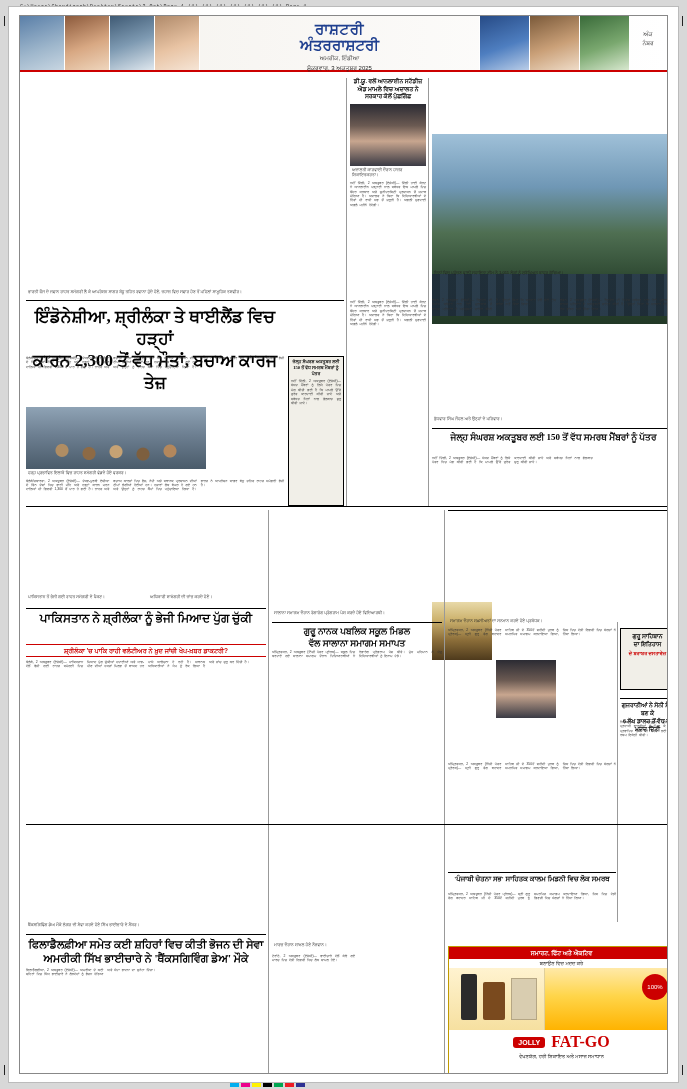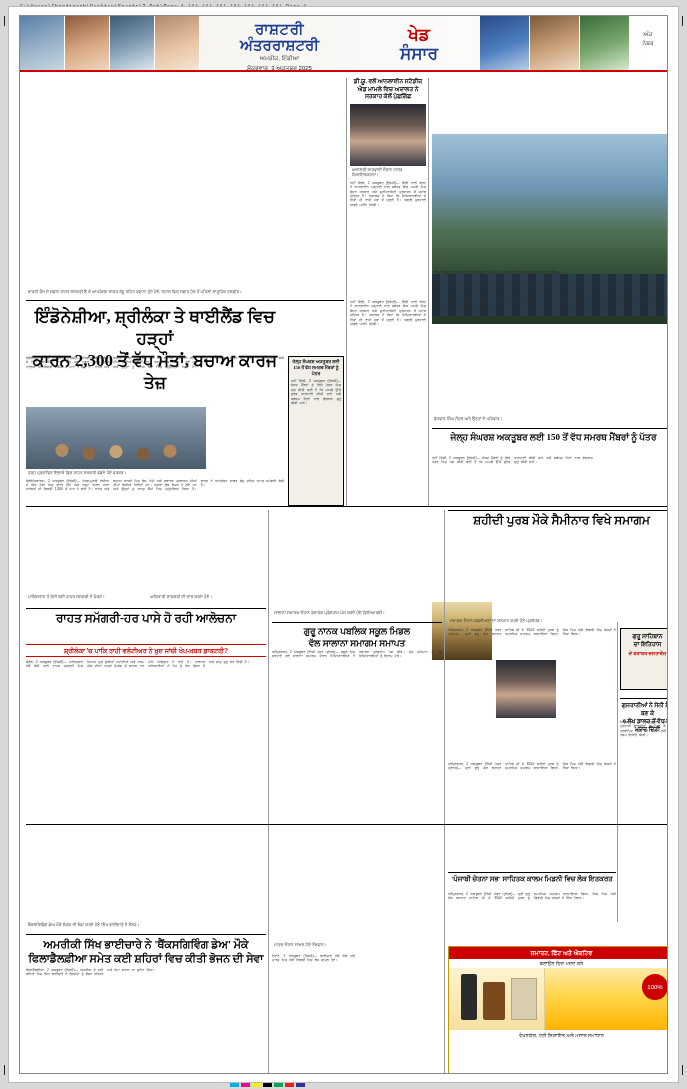--- a/index.html
+++ b/index.html
@@ -177,24 +177,20 @@
       <div class="ph p2"></div>
       <div class="ph p3"></div>
       <div class="ph p4"></div>
     </div>
     <div class="mh-title">
       <div class="t1">ਰਾਸ਼ਟਰੀ</div>
       <div class="t2">ਅੰਤਰਰਾਸ਼ਟਰੀ</div>
       <div class="t3">ਅਮਰੀਕ, ਇੰਡੀਆ</div>
       <div class="t4">ਸ਼ੁੱਕਰਵਾਰ, 3 ਅਕਤੂਬਰ 2025</div>
     </div>
-    <div class="mh-khed">
-      <div class="k1">ਖੇਡ</div>
-      <div class="k2">ਸੰਸਾਰ</div>
-    </div>
     <div class="mh-right">
       <div class="ph p5"></div>
       <div class="ph p6"></div>
       <div class="ph p7"></div>
     </div>
     <div class="mh-edition">
       <div>ਅੰਕ</div>
       <div>ਨੰਬਰ</div>
     </div>
   </div>
@@ -244,27 +240,26 @@
     <span>ਜੇਲ੍ਹ ਸੰਘਰਸ਼ ਅਕਤੂਬਰ ਲਈ 150 ਤੋਂ ਵੱਧ ਸਮਰਥ ਮੈਂਬਰਾਂ ਨੂੰ ਪੱਤਰ</span>
   </div>
   <div class="zone body-txt cols3" style="left:412px; top:440px; width:243px; height:50px;">ਨਵੀਂ ਦਿੱਲੀ, 2 ਅਕਤੂਬਰ (ਏਜੰਸੀ)— ਸੰਸਦ ਮੈਂਬਰਾਂ ਨੂੰ ਲਿਖੇ ਪੱਤਰ ਵਿਚ ਮੰਗ ਕੀਤੀ ਗਈ ਹੈ ਕਿ ਮਾਮਲੇ ਉੱਤੇ ਤੁਰੰਤ ਕਾਰਵਾਈ ਕੀਤੀ ਜਾਵੇ ਅਤੇ ਸਬੰਧਤ ਧਿਰਾਂ ਨਾਲ ਗੱਲਬਾਤ ਸ਼ੁਰੂ ਕੀਤੀ ਜਾਵੇ।</div>
 
   <div class="zone capline" style="left:6px; top:577px; width:118px;">ਪਾਕਿਸਤਾਨ ਤੋਂ ਭੇਜੀ ਗਈ ਰਾਹਤ ਸਮੱਗਰੀ ਦੇ ਪੈਕਟ।</div>
   <div class="zone capline" style="left:128px; top:577px; width:118px;">ਅਧਿਕਾਰੀ ਸਾਮੱਗਰੀ ਦੀ ਜਾਂਚ ਕਰਦੇ ਹੋਏ।</div>
 
   <div class="zone capline" style="left:252px; top:593px; width:170px;">ਸਾਲਾਨਾ ਸਮਾਗਮ ਦੌਰਾਨ ਰੰਗਾਰੰਗ ਪ੍ਰੋਗਰਾਮ ਪੇਸ਼ ਕਰਦੇ ਹੋਏ ਵਿਦਿਆਰਥੀ।</div>
 
   <div class="zone hl-l rule-h" style="left:428px; top:494px; width:227px; padding-top:2px;">
-    <div>ਸ਼ਹੀਦੀ ਪੁਰਬ ਮੌਕੇ ਸੈਮੀਨਾਰ ਵਿਖੇ ਸਮਾਗਮ</div>
   </div>
 
   <div class="zone capline" style="left:428px; top:601px; width:227px;">ਸਮਾਗਮ ਦੌਰਾਨ ਸ਼ਖ਼ਸੀਅਤਾਂ ਦਾ ਸਨਮਾਨ ਕਰਦੇ ਹੋਏ ਪ੍ਰਬੰਧਕ।</div>
 
   <div class="zone hl-l rule-h" style="left:6px; top:592px; width:240px; padding-top:2px;">
-    <div>ਰਾਹਤ ਸਮੱਗਰੀ-ਹਰ ਪਾਸੇ ਹੋ ਰਹੀ ਆਲੋਚਨਾ</div>
+    <div>ਪਾਕਿਸਤਾਨ ਨੇ ਸ਼੍ਰੀਲੰਕਾ ਨੂੰ ਭੇਜੀ ਮਿਆਦ ਪੁੱਗ ਚੁੱਕੀ</div>
   </div>
   <div class="zone subhl-red" style="left:6px; top:628px; width:240px;">ਸ਼੍ਰੀਲੰਕਾ 'ਚ ਪਾਕਿ ਰਾਹੀ ਵਲੰਟੀਅਰ ਨੇ ਖ਼ੁਦ ਜਾਂਚੀ ਖੇਪ-ਖ਼ਬਰ ਡਾਕਟਰੀ?</div>
   <div class="zone body-txt cols4" style="left:6px; top:644px; width:240px; height:160px;">ਕੋਲੰਬੋ, 2 ਅਕਤੂਬਰ (ਏਜੰਸੀ)— ਪਾਕਿਸਤਾਨ ਵੱਲੋਂ ਭੇਜੀ ਗਈ ਰਾਹਤ ਸਮੱਗਰੀ ਵਿਚ ਮਿਆਦ ਪੁੱਗ ਚੁੱਕੀਆਂ ਦਵਾਈਆਂ ਅਤੇ ਖਾਣ-ਪੀਣ ਦੀਆਂ ਵਸਤਾਂ ਮਿਲਣ ਤੋਂ ਬਾਅਦ ਹਰ ਪਾਸੇ ਆਲੋਚਨਾ ਹੋ ਰਹੀ ਹੈ। ਸਥਾਨਕ ਅਧਿਕਾਰੀਆਂ ਨੇ ਖੇਪ ਨੂੰ ਰੋਕ ਲਿਆ ਹੈ ਅਤੇ ਜਾਂਚ ਸ਼ੁਰੂ ਕਰ ਦਿੱਤੀ ਹੈ।</div>
 
   <div class="zone hl-m rule-h" style="left:252px; top:606px; width:170px; padding-top:2px;">
     <div>ਗੁਰੂ ਨਾਨਕ ਪਬਲਿਕ ਸਕੂਲ ਮਿਡਲ</div>
     <div>ਵੱਲ ਸਾਲਾਨਾ ਸਮਾਗਮ ਸਮਾਪਤ</div>
   </div>
   <div class="zone body-txt cols2" style="left:252px; top:634px; width:170px; height:170px;">ਅੰਮ੍ਰਿਤਸਰ, 2 ਅਕਤੂਬਰ (ਨਿੱਜੀ ਪੱਤਰ ਪ੍ਰੇਰਕ)— ਸਕੂਲ ਵਿਚ ਕਰਵਾਏ ਗਏ ਸਾਲਾਨਾ ਸਮਾਗਮ ਦੌਰਾਨ ਵਿਦਿਆਰਥੀਆਂ ਨੇ ਰੰਗਾਰੰਗ ਪ੍ਰੋਗਰਾਮ ਪੇਸ਼ ਕੀਤੇ। ਮੁੱਖ ਮਹਿਮਾਨ ਨੇ ਜੇਤੂ ਵਿਦਿਆਰਥੀਆਂ ਨੂੰ ਇਨਾਮ ਵੰਡੇ।</div>
 
@@ -276,27 +271,27 @@
     <div class="hl-s redtxt" style="font-size:5px;line-height:7px;margin-top:2px;">ਦੇ ਬਰਾਬਰ ਦਸਤਾਵੇਜ਼</div>
   </div>
 
   <div class="zone hl-m rule-h" style="left:600px; top:682px; width:55px; padding-top:2px; font-size:6px; line-height:8px;">
     <div>ਗੁਜਰਾਤੀਆਂ ਨੇ ਸੋਨੀ ਸੈਂਟ ਬਣ ਕੇ</div>
     <div>6 ਲੱਖ ਡਾਲਰ ਤੋਂ ਵੱਧ ਦੀ ਮਦਦ ਦਿੱਤੀ</div>
   </div>
   <div class="zone body-txt" style="left:600px; top:704px; width:55px; height:190px;">ਨਿਊਯਾਰਕ, 2 ਅਕਤੂਬਰ (ਏਜੰਸੀ)— ਪ੍ਰਵਾਸੀ ਭਾਰਤੀਆਂ ਨੇ ਮਿਲ ਕੇ ਹੜ੍ਹ ਪ੍ਰਭਾਵਿਤ ਲੋਕਾਂ ਦੀ ਮਦਦ ਲਈ ਵੱਡੀ ਰਕਮ ਇਕੱਠੀ ਕੀਤੀ।</div>
 
   <div class="zone body-txt cols3" style="left:428px; top:746px; width:168px; height:106px;">ਅੰਮ੍ਰਿਤਸਰ, 2 ਅਕਤੂਬਰ (ਨਿੱਜੀ ਪੱਤਰ ਪ੍ਰੇਰਕ)— ਸ੍ਰੀ ਗੁਰੂ ਤੇਗ ਬਹਾਦਰ ਸਾਹਿਬ ਜੀ ਦੇ 350ਵੇਂ ਸ਼ਹੀਦੀ ਪੁਰਬ ਨੂੰ ਸਮਰਪਿਤ ਸਮਾਗਮ ਕਰਵਾਇਆ ਗਿਆ, ਜਿਸ ਵਿਚ ਵੱਡੀ ਗਿਣਤੀ ਵਿਚ ਸੰਗਤਾਂ ਨੇ ਹਿੱਸਾ ਲਿਆ।</div>
-  <div class="zone hl-s rule-h" style="left:428px; top:856px; width:168px; padding-top:2px;">'ਪੰਜਾਬੀ ਚੇਤਨਾ ਸਭ' ਸਾਹਿਤਕ ਕਾਲਮ ਮਿਡਨੀ ਵਿਚ ਲੋਕ ਇਤਕਰਤ</div>
+  <div class="zone hl-s rule-h" style="left:428px; top:856px; width:168px; padding-top:2px;">'ਪੰਜਾਬੀ ਚੇਤਨਾ ਸਭ' ਸਾਹਿਤਕ ਕਾਲਮ ਮਿਡਨੀ ਵਿਚ ਲੋਕ ਸਮਰਥ</div>
   <div class="zone body-txt cols2" style="left:428px; top:876px; width:168px; height:40px;">ਅੰਮ੍ਰਿਤਸਰ, 2 ਅਕਤੂਬਰ (ਨਿੱਜੀ ਪੱਤਰ ਪ੍ਰੇਰਕ)— ਸ੍ਰੀ ਗੁਰੂ ਤੇਗ ਬਹਾਦਰ ਸਾਹਿਬ ਜੀ ਦੇ 350ਵੇਂ ਸ਼ਹੀਦੀ ਪੁਰਬ ਨੂੰ ਸਮਰਪਿਤ ਸਮਾਗਮ ਕਰਵਾਇਆ ਗਿਆ, ਜਿਸ ਵਿਚ ਵੱਡੀ ਗਿਣਤੀ ਵਿਚ ਸੰਗਤਾਂ ਨੇ ਹਿੱਸਾ ਲਿਆ।</div>
 
   <div class="zone capline" style="left:6px; top:905px; width:240px;">ਥੈਂਕਸਗਿਵਿੰਗ ਡੇਅ ਮੌਕੇ ਲੰਗਰ ਦੀ ਸੇਵਾ ਕਰਦੇ ਹੋਏ ਸਿੱਖ ਭਾਈਚਾਰੇ ਦੇ ਮੈਂਬਰ।</div>
   <div class="zone hl-l rule-h" style="left:6px; top:918px; width:240px; padding-top:2px; font-size:11px; line-height:14px;">
+    <div>ਫਿਲਾਡੈਲਫ਼ੀਆ ਸਮੇਤ ਕਈ ਸ਼ਹਿਰਾਂ ਵਿਚ ਕੀਤੀ ਭੋਜਨ ਦੀ ਸੇਵਾ</div>
     <div>ਅਮਰੀਕੀ ਸਿੱਖ ਭਾਈਚਾਰੇ ਨੇ 'ਥੈਂਕਸਗਿਵਿੰਗ ਡੇਅ' ਮੌਕੇ</div>
-    <div>ਫਿਲਾਡੈਲਫ਼ੀਆ ਸਮੇਤ ਕਈ ਸ਼ਹਿਰਾਂ ਵਿਚ ਕੀਤੀ ਭੋਜਨ ਦੀ ਸੇਵਾ</div>
   </div>
   <div class="zone body-txt cols3" style="left:6px; top:952px; width:240px; height:110px;">ਫਿਲਾਡੈਲਫ਼ੀਆ, 2 ਅਕਤੂਬਰ (ਏਜੰਸੀ)— ਅਮਰੀਕਾ ਦੇ ਕਈ ਸ਼ਹਿਰਾਂ ਵਿਚ ਸਿੱਖ ਭਾਈਚਾਰੇ ਨੇ ਲੋੜਵੰਦਾਂ ਨੂੰ ਭੋਜਨ ਵੰਡਿਆ ਅਤੇ ਸੇਵਾ ਭਾਵਨਾ ਦਾ ਸੁਨੇਹਾ ਦਿੱਤਾ।</div>
 
   <div class="zone capline" style="left:252px; top:925px; width:170px;">ਮਾਰਚ ਦੌਰਾਨ ਸ਼ਾਮਲ ਹੋਏ ਨੌਜਵਾਨ।</div>
   <div class="zone body-txt cols2" style="left:252px; top:938px; width:170px; height:124px;">ਟੋਰਾਂਟੋ, 2 ਅਕਤੂਬਰ (ਏਜੰਸੀ)— ਭਾਈਚਾਰੇ ਵੱਲੋਂ ਕੱਢੇ ਗਏ ਮਾਰਚ ਵਿਚ ਵੱਡੀ ਗਿਣਤੀ ਵਿਚ ਲੋਕ ਸ਼ਾਮਲ ਹੋਏ।</div>
 
   <div class="zone ad-box" style="left:428px; top:930px; width:227px; height:132px; background:#fff;">
     <div class="ad-top">
       <span>ਸਮਾਰਟ, ਫਿੱਟ ਅਤੇ ਐਕਟਿਵ</span>
     </div>
@@ -304,20 +299,26 @@
     <div style="display:flex;height:62px;">
       <div class="img-ad2" style="width:96px;border-right:1px solid #e0cf9a;position:relative;">
         <div style="position:absolute;left:12px;top:6px;width:16px;height:46px;background:#2b2b2b;border-radius:2px;"></div>
         <div style="position:absolute;left:34px;top:14px;width:22px;height:38px;background:#7a4a1e;border-radius:2px;"></div>
         <div style="position:absolute;left:62px;top:10px;width:26px;height:42px;background:#d9cdb0;border:1px solid #b5a684;"></div>
       </div>
       <div class="img-ad" style="flex:1;position:relative;">
         <div class="badge-round" style="position:absolute;right:6px;top:6px;">100%</div>
       </div>
     </div>
+    <div style="display:flex;align-items:center;justify-content:center;gap:6px;padding-top:3px;">
+      <div style="background:#c00;color:#fff;font-size:7px;font-weight:bold;padding:2px 5px;border-radius:3px;">
+        <span>JOLLY</span>
+      </div>
+      <div class="ad-title">FAT-GO</div>
+    </div>
     <div class="ad-sub" style="margin-top:2px;">ਵੇਖਣਯੋਗ, ਹਰੀ ਸ਼ਿਕਾਇਤ ਅਤੇ ਮਸਾਜ ਸਮਾਧਾਨ</div>
   </div>
 
   <div class="zone" style="left:326px; top:62px; width:1px; height:428px; background:#999;"></div>
   <div class="zone" style="left:408px; top:62px; width:1px; height:428px; background:#999;"></div>
   <div class="zone" style="left:248px; top:494px; width:1px; height:570px; background:#999;"></div>
   <div class="zone" style="left:424px; top:494px; width:1px; height:570px; background:#999;"></div>
   <div class="zone" style="left:597px; top:606px; width:1px; height:300px; background:#999;"></div>
   <div class="zone rule-h" style="left:6px; top:490px; width:649px; border-top:1px solid #000;"></div>
   <div class="zone rule-h" style="left:6px; top:808px; width:649px; border-top:1px solid #000;"></div>

